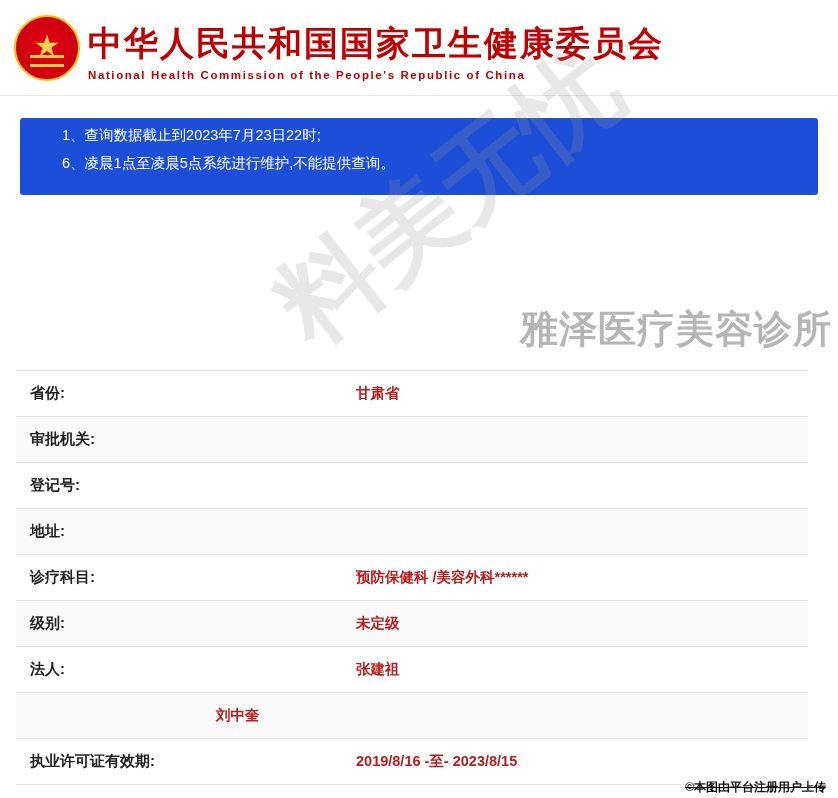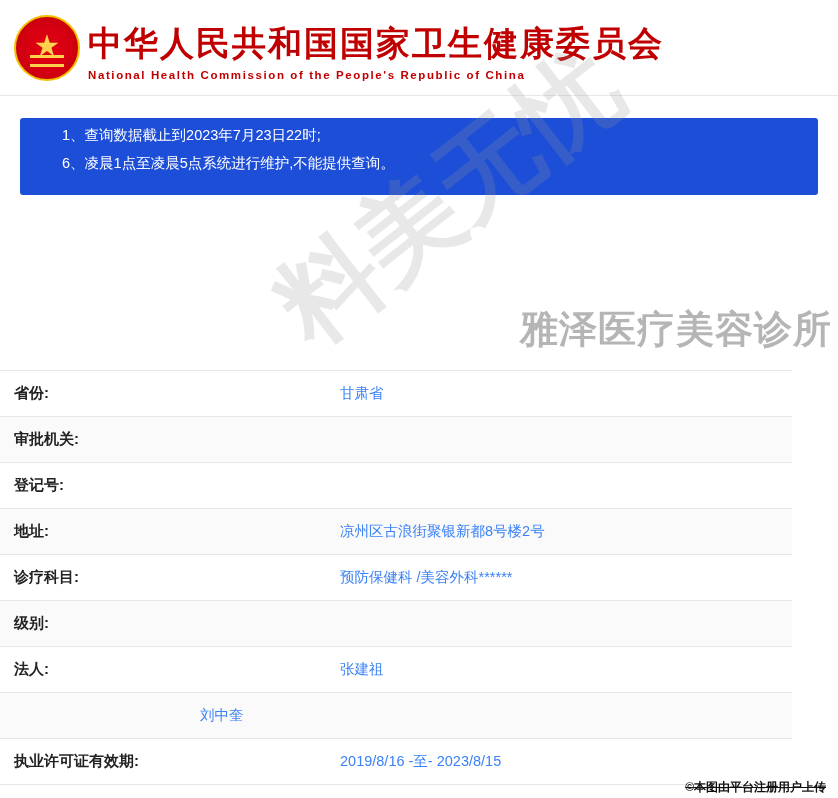--- a/index.html
+++ b/index.html
@@ -111,21 +111,21 @@
     color: rgba(120,120,120,0.55);
     white-space: nowrap;
     letter-spacing: 1px;
     pointer-events: none;
     user-select: none;
   }
 
   
   .table-wrap {
     position: absolute;
-    left: 0;
+    left: 16px;
     top: 370px;
     width: 792px;
   }
   .row {
     display: flex;
     border-bottom: 1px solid #e6e6e6;
     min-height: 46px;
     align-items: stretch;
   }
   .row:first-child { border-top: 1px solid #e6e6e6; }
@@ -134,21 +134,22 @@
     flex: 0 0 140px;
     padding: 13px 0 13px 14px;
     font-size: 15px;
     font-weight: bold;
     color: #222222;
   }
   .cell-value {
     flex: 1 1 auto;
     padding: 13px 26px 13px 200px;
     font-size: 14.5px;
-    color: #3b82f6;
+    color: #b91c1c;
+    font-weight: bold;
   }
   .row.alt { background: #fafafa; }
 
   
   .footer-credit {
     position: absolute;
     right: 12px;
     bottom: 2px;
     font-size: 12px;
     font-weight: bold;
@@ -196,30 +197,30 @@
     <div class="row alt">
       <div class="cell-label">审批机关:</div>
     </div>
 
     <div class="row">
       <div class="cell-label">登记号:</div>
     </div>
 
     <div class="row alt">
       <div class="cell-label">地址:</div>
-      <div class="cell-value">凉州区古浪街聚银新都8号楼2号</div>
     </div>
 
     <div class="row">
       <div class="cell-label">诊疗科目:</div>
       <div class="cell-value">预防保健科 /美容外科******</div>
     </div>
 
     <div class="row alt">
       <div class="cell-label">级别:</div>
+      <div class="cell-value">未定级</div>
     </div>
 
     <div class="row">
       <div class="cell-label">法人:</div>
       <div class="cell-value">张建祖</div>
     </div>
 
     <div class="row alt">
       <div class="cell-value">刘中奎</div>
     </div>

